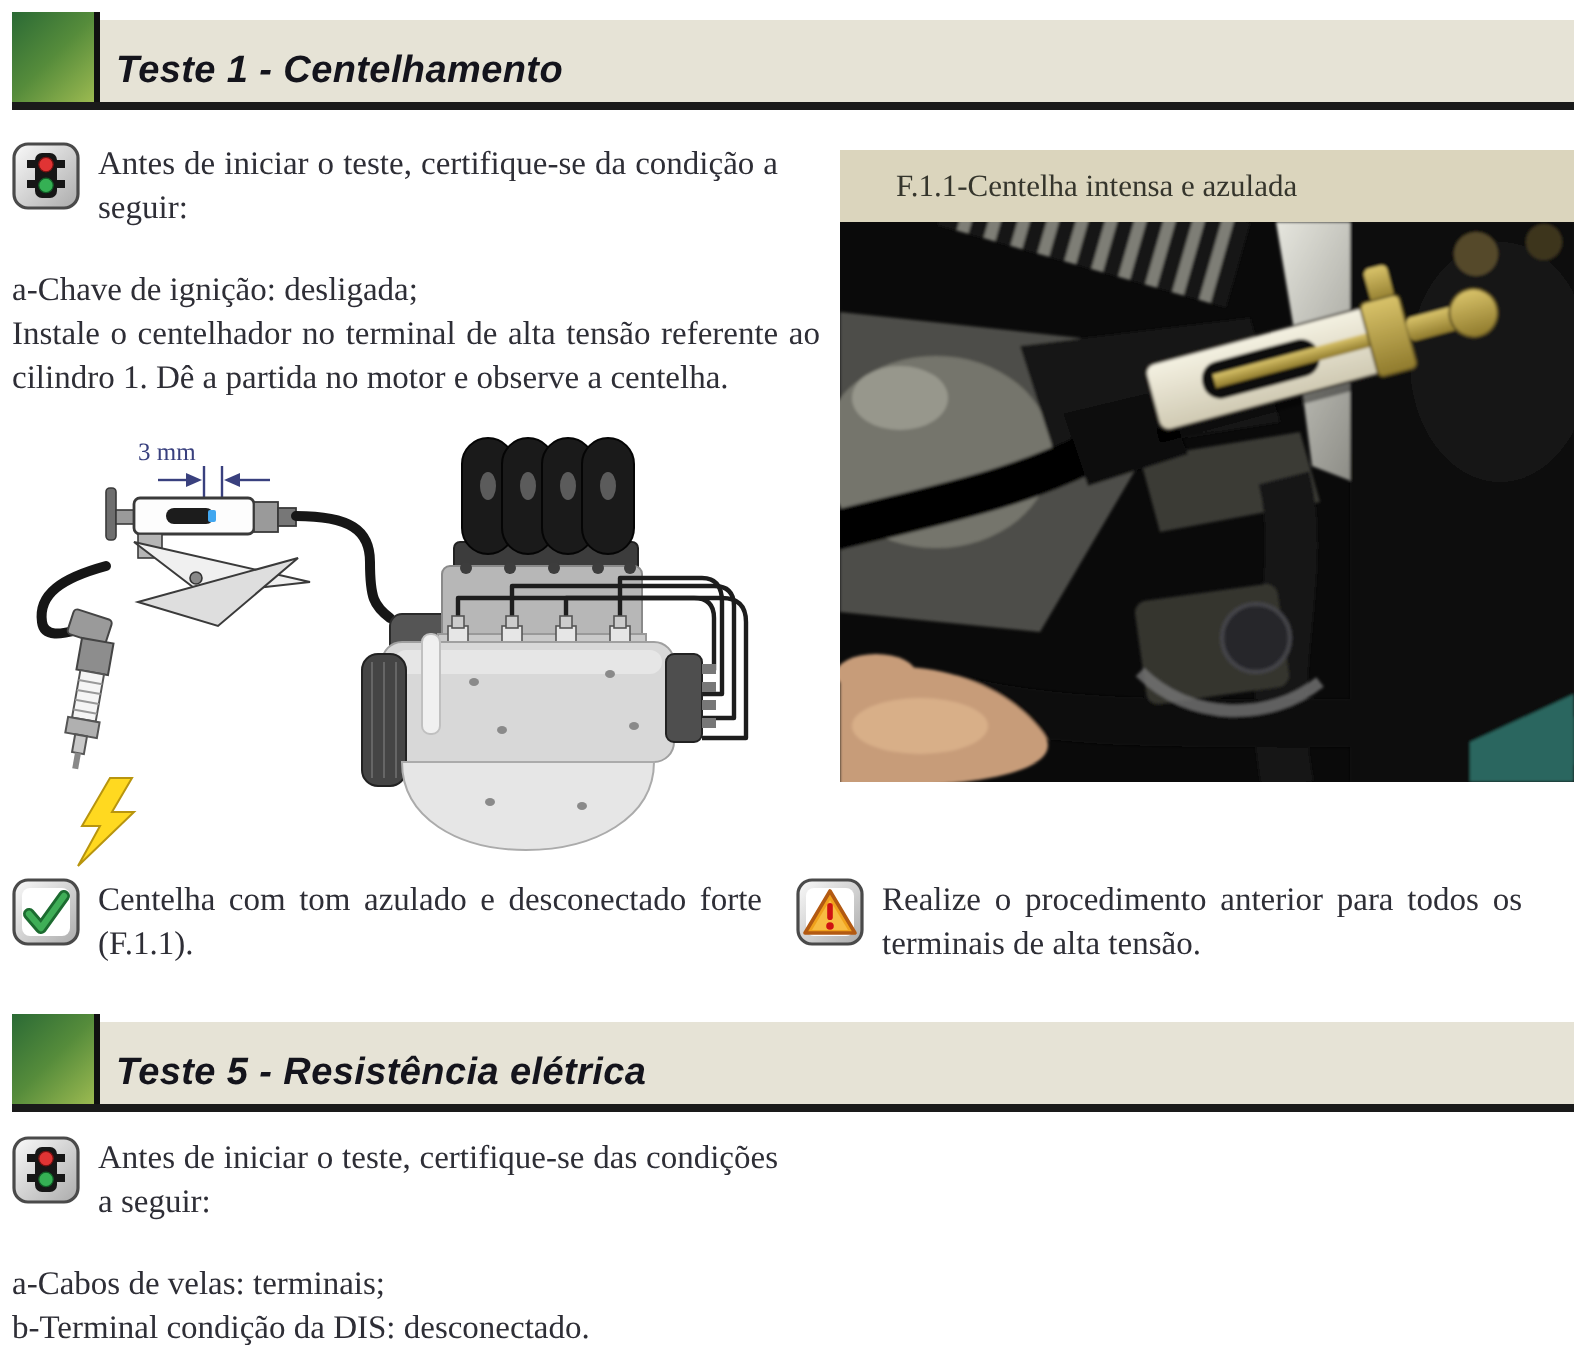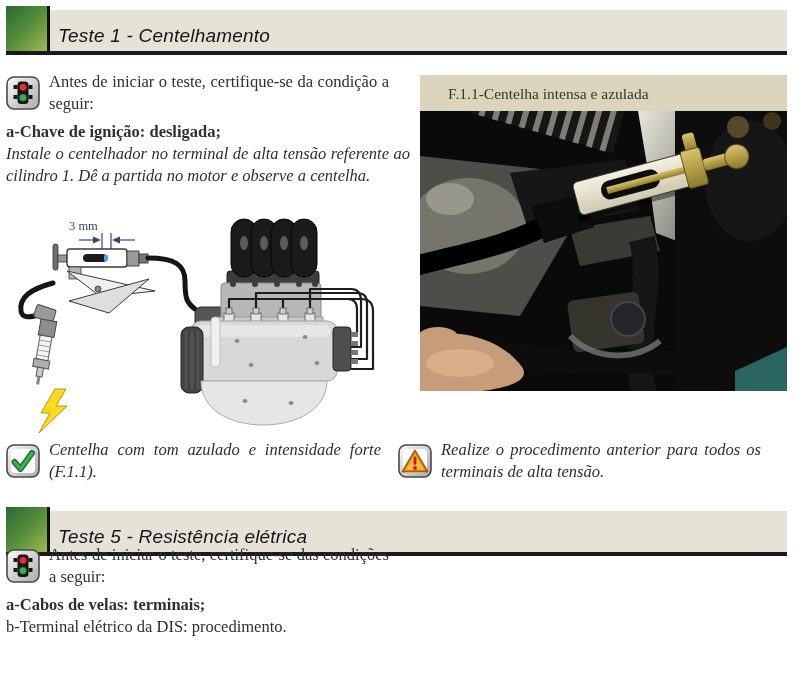--- a/index.html
+++ b/index.html
@@ -7,30 +7,30 @@
           font-family:"Liberation Serif", serif; color:#2e2e36; overflow:hidden; }
 
   
   .section-header { position:absolute; left:6px; width:781px; height:49px; }
   .hdr-green { position:absolute; left:0; top:0; width:41px; height:45px;
                background:linear-gradient(135deg,#2b6a35 0%,#568c3b 50%,#9cba51 100%); }
   .hdr-sep   { position:absolute; left:41px; top:0; width:3px; height:45px; background:#101010; }
   .hdr-bar   { position:absolute; left:44px; top:4px; width:737px; height:41px; background:#e6e3d6; }
   .hdr-line  { position:absolute; left:0; top:45px; width:781px; height:4px; background:#1a1a1a; }
   .hdr-title { position:absolute; left:52px; top:19px; font-family:"Liberation Sans", sans-serif;
-               font-weight:normal; font-style:italic; font-size:19px; color:#14141c; letter-spacing:.2px; }
+               font-weight:bold; font-style:italic; font-size:19px; color:#14141c; letter-spacing:.2px; }
 
   
   .textblock { position:absolute; font-size:16.5px; line-height:22px; }
-  .icon-row  { display:flex; gap:9px; align-items:center; }
+  .icon-row  { display:flex; gap:9px; align-items:flex-start; }
   .icon      { flex:0 0 34px; width:34px; height:34px; }
   p          { margin:0; }
-  .jt        { text-align:justify;font-style:italic; }
+  .jt        { text-align:justify; }
   .intro     { width:340px; text-align:justify; }
-  .cond      { margin-top:6px;font-weight:bold; }
+  .cond      { margin-top:19px; }
 
   
   .fig-caption { position:absolute; left:420px; top:75px; width:367px; height:36px;
                  background:#dbd5bd; font-size:15.5px; color:#35352c; line-height:37px;
                  padding-left:28px; box-sizing:border-box; }
   .photo   { position:absolute; left:420px; top:111px; width:367px; height:280px; }
   .diagram { position:absolute; left:5px; top:213px; width:405px; height:224px; }
   svg { display:block; }
 </style>
 </head>
@@ -260,21 +260,21 @@
   </div>
 
   <div class="textblock" style="left:6px; top:439px; width:404px">
     <div class="icon-row">
       <svg class="icon" viewBox="0 0 34 34">
         <rect x="1" y="1" width="32" height="32" rx="7" fill="url(#iconframe)" stroke="#4a4a4a" stroke-width="1.6"></rect>
         <rect x="5" y="5" width="24" height="24" rx="4" fill="#fff"></rect>
         <path d="M8.5,18 L14.5,25 L26,9" stroke="#1c6b30" stroke-width="6" fill="none" stroke-linecap="round" stroke-linejoin="round"></path>
         <path d="M8.5,18 L14.5,25 L26,9" stroke="#3fae57" stroke-width="3.2" fill="none" stroke-linecap="round" stroke-linejoin="round"></path>
       </svg>
-      <p class="jt" style="width:332px">Centelha com tom azulado e intensidade forte (F.1.1).</p>
+      <p class="jt" style="width:332px">Centelha com tom azulado e desconectado forte (F.1.1).</p>
     </div>
   </div>
 
   <div class="textblock" style="left:398px; top:439px; width:370px">
     <div class="icon-row">
       <svg class="icon" viewBox="0 0 34 34">
         <rect x="1" y="1" width="32" height="32" rx="7" fill="url(#iconframe)" stroke="#4a4a4a" stroke-width="1.6"></rect>
         <rect x="5" y="5" width="24" height="24" rx="4" fill="#fff"></rect>
         <path d="M17,6.5 L29.5,27.5 L4.5,27.5 Z" fill="#f0a11c" stroke="#b35a12" stroke-width="1.8" stroke-linejoin="round"></path>
         <path d="M17,11 L26,26 L8,26 Z" fill="#f8bc42"></path>
@@ -286,31 +286,31 @@
   </div>
 
   <div class="section-header" style="top:507px">
     <div class="hdr-green"></div>
     <div class="hdr-sep"></div>
     <div class="hdr-bar"></div>
     <div class="hdr-line"></div>
     <div class="hdr-title">Teste 5 - Resistência elétrica</div>
   </div>
 
-  <div class="textblock" style="left:6px; top:544px; width:404px">
+  <div class="textblock" style="left:6px; top:568px; width:404px">
     <div class="icon-row">
       <svg class="icon" viewBox="0 0 34 34">
         <rect x="1" y="1" width="32" height="32" rx="7" fill="url(#iconframe)" stroke="#4a4a4a" stroke-width="1.6"></rect>
         <rect x="7.5" y="9" width="4" height="4" fill="#161616"></rect>
           <rect x="22.5" y="9" width="4" height="4" fill="#161616"></rect>
         <rect x="7.5" y="19" width="4" height="4" fill="#161616"></rect>
           <rect x="22.5" y="19" width="4" height="4" fill="#161616"></rect>
         <rect x="11.5" y="5.5" width="11" height="22.5" rx="3.5" fill="#161616"></rect>
         <circle cx="17" cy="11.3" r="3.6" fill="#e03434" stroke="#7a1111" stroke-width=".6"></circle>
         <circle cx="17" cy="21.7" r="3.6" fill="#35b054" stroke="#0f5f26" stroke-width=".6"></circle>
       </svg>
       <p class="intro">Antes de iniciar o teste, certifique-se das condições a seguir:</p>
     </div>
     <p class="cond">a-Cabos de velas: terminais;</p>
-    <p>b-Terminal elétrico da DIS: procedimento.</p>
+    <p>b-Terminal condição da DIS: desconectado.</p>
   </div>
 
 </div>
 
 </body></html>

